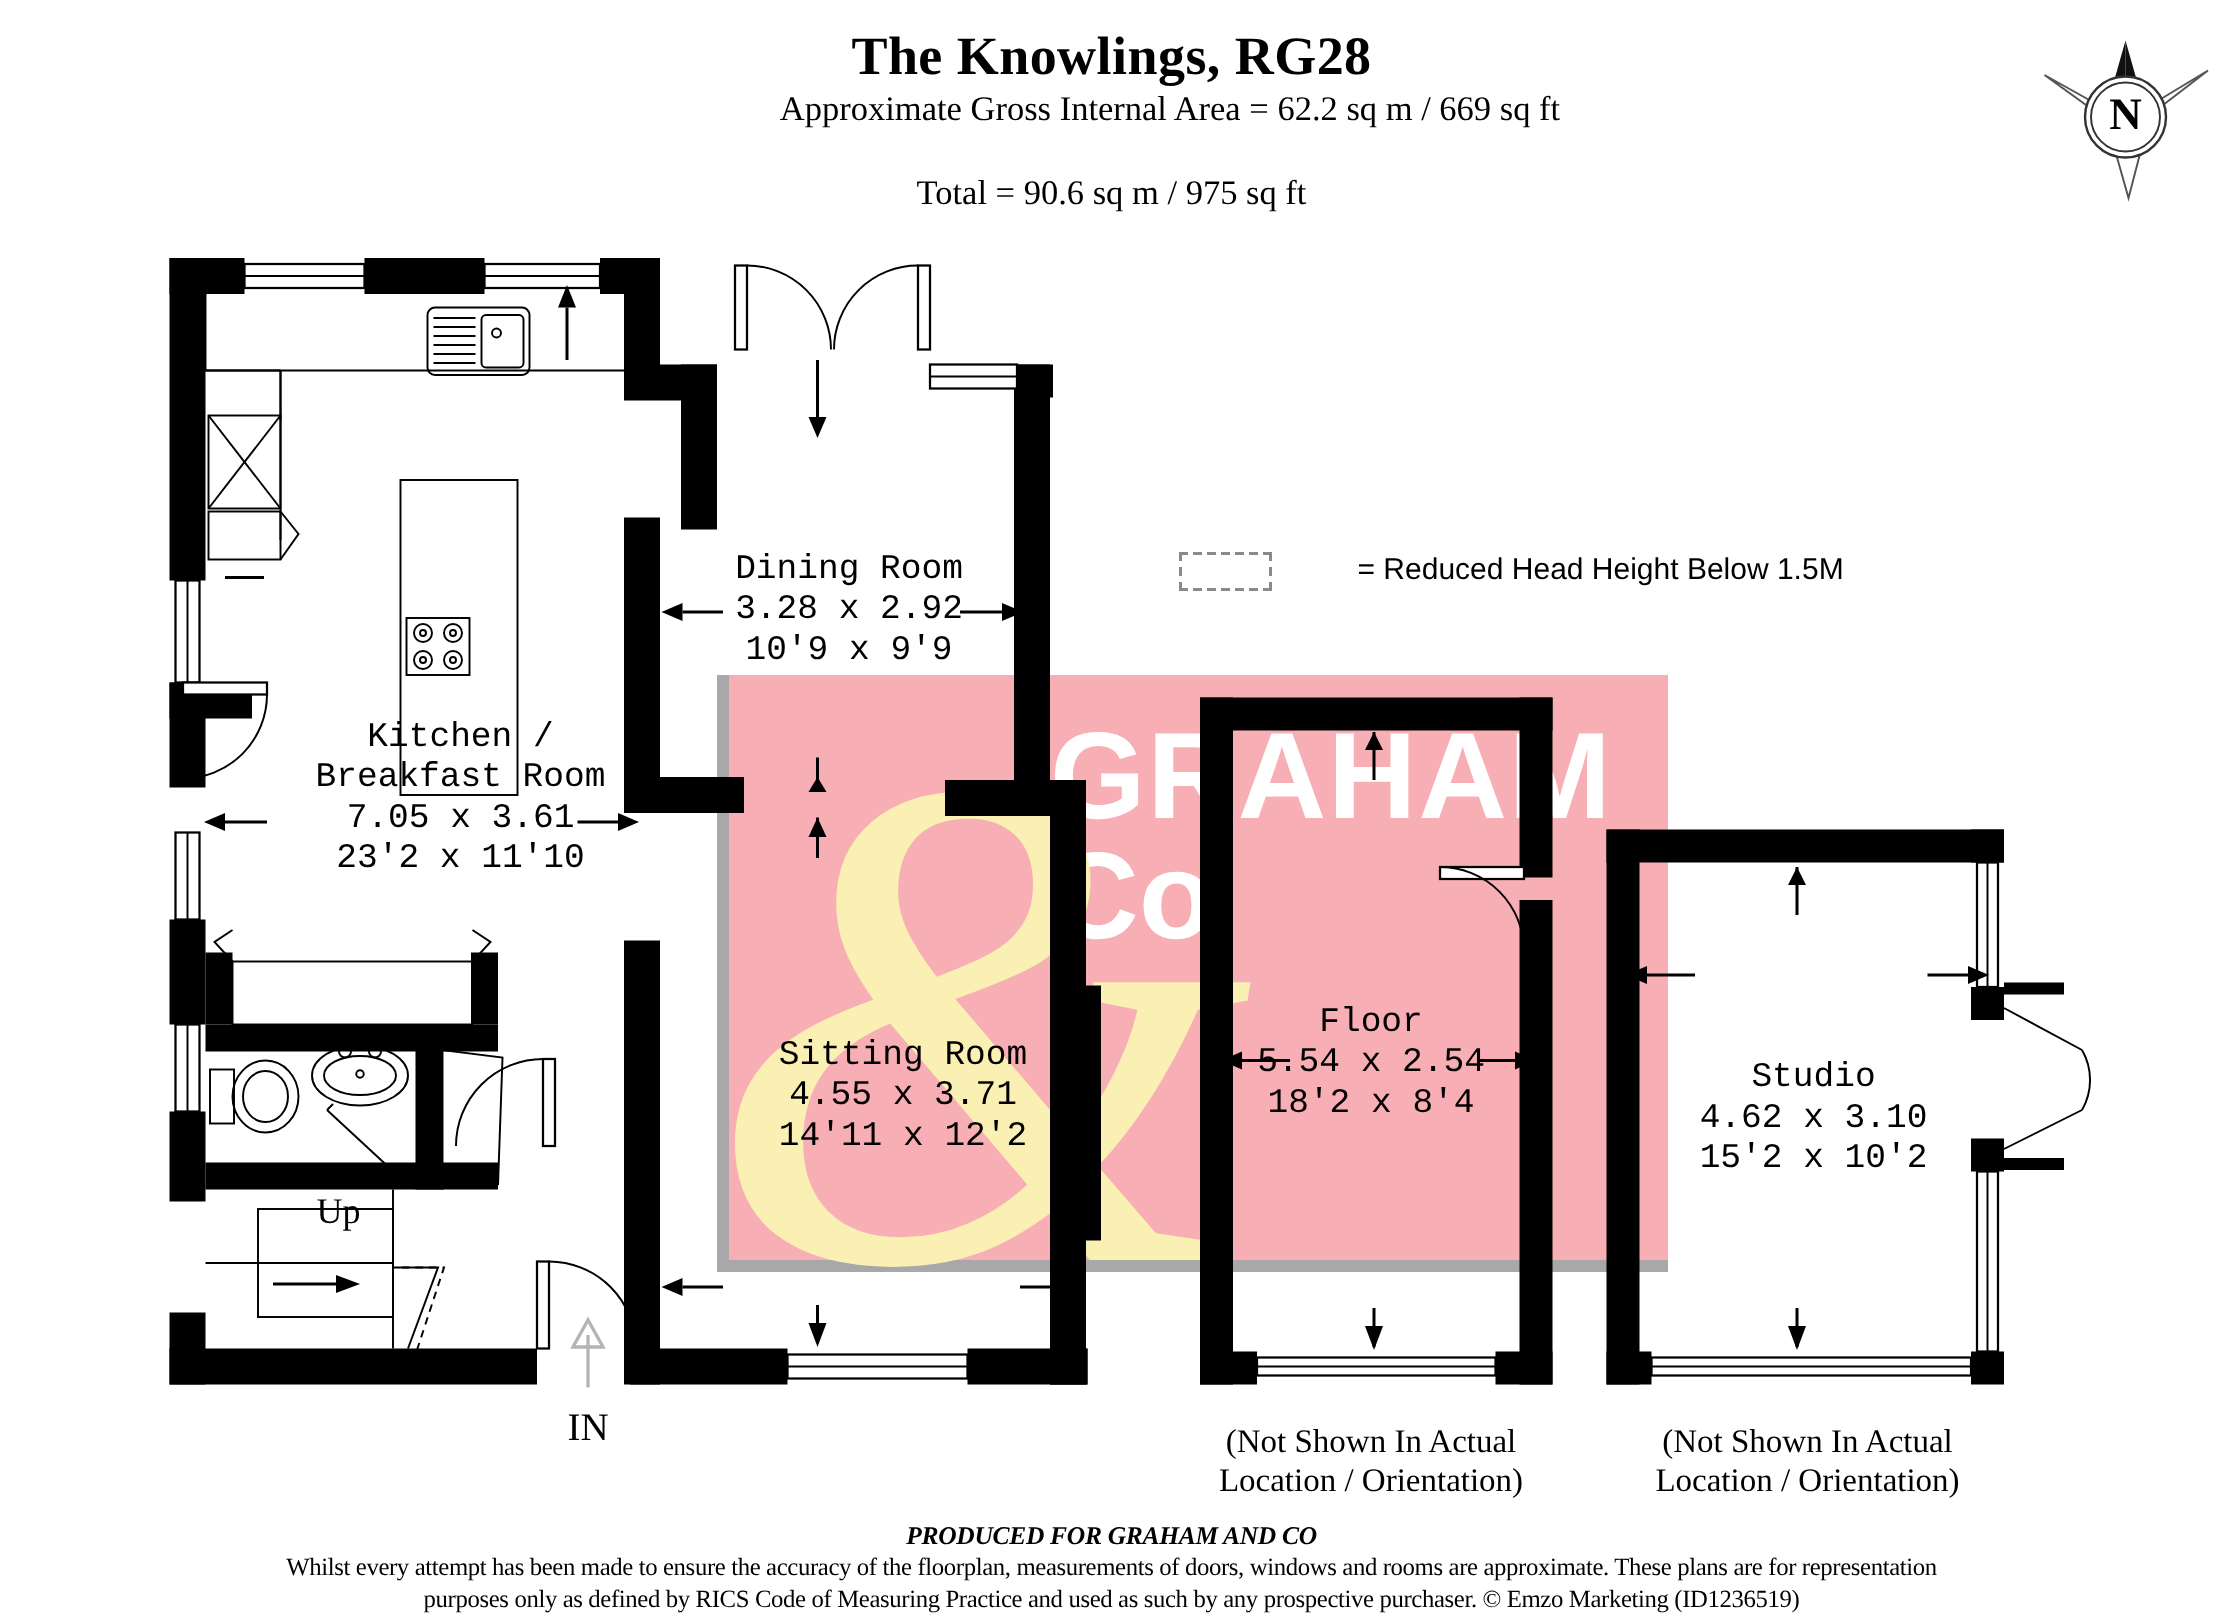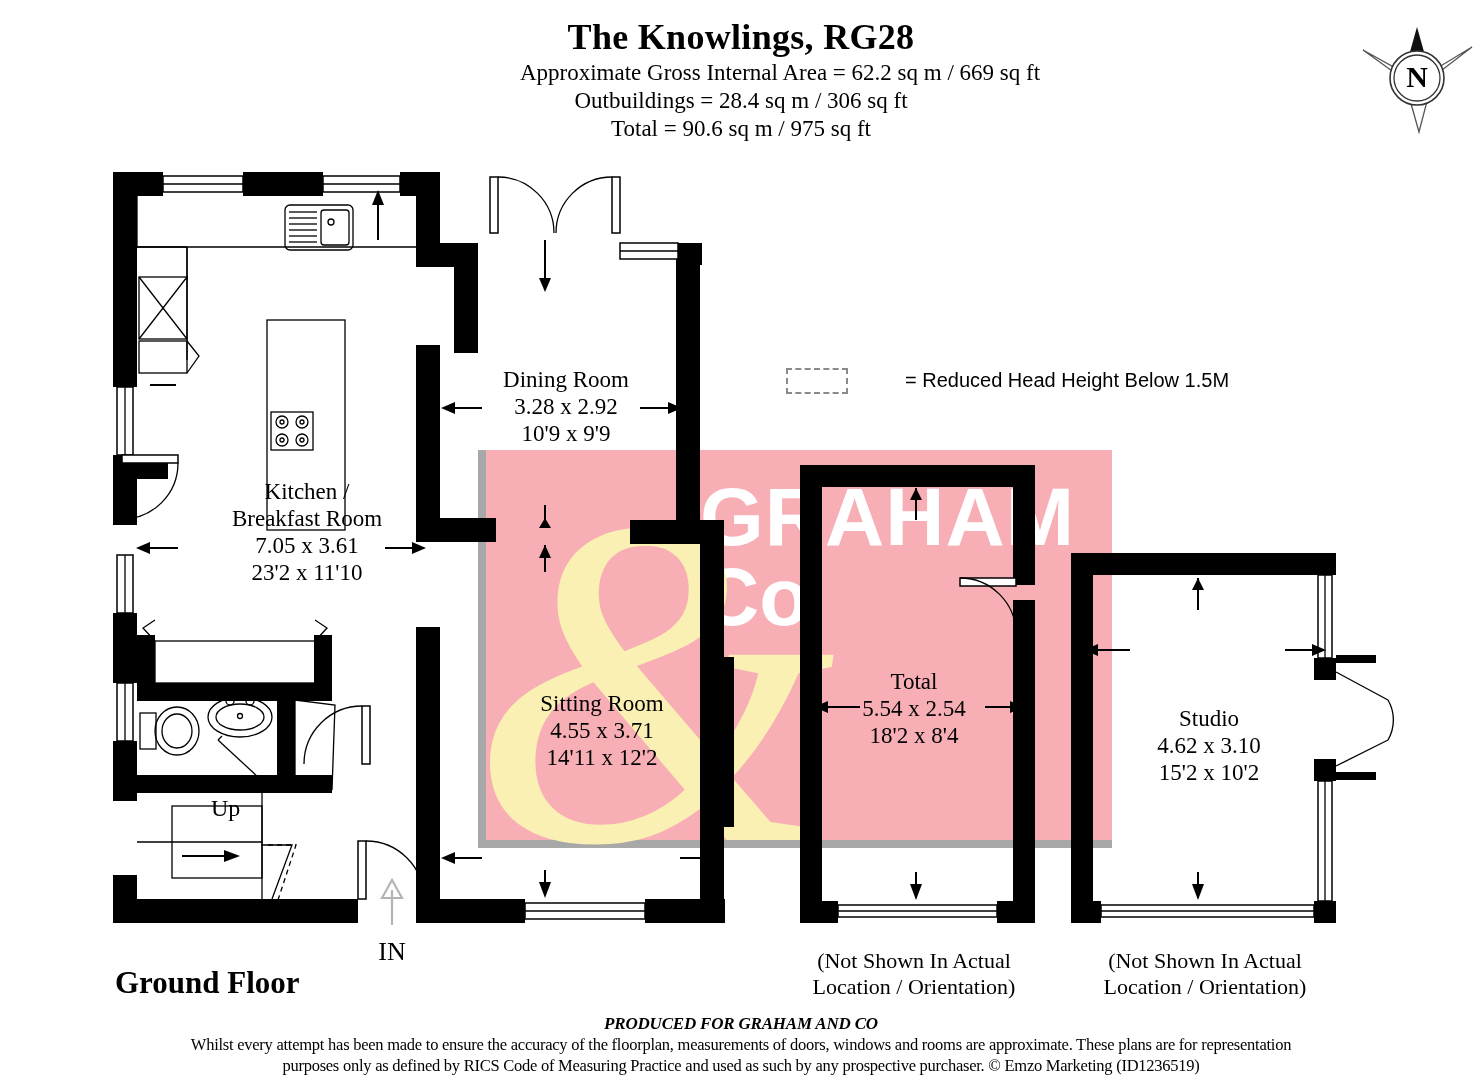--- a/index.html
+++ b/index.html
@@ -15,21 +15,21 @@
   #sub1{top:60px;left:780px;}
   #sub2{top:88px;left:741px;}
   #sub3{top:116px;left:741px;}
 
   #legend-label{left:861px;top:369px;font-size:20px;
        font-family:"Liberation Sans","DejaVu Sans",sans-serif;margin-left:44px;}
   #legend-box{position:absolute;left:786px;top:368px;width:62px;height:26px;
        border:2px dashed #8a8a8a;background:#fff;box-sizing:border-box;}
 
   .roomlbl{font-size:23px;line-height:27px;text-align:center;}
-  .roomlbl span{display:block;}
+  .roomlbl span{display:block;font-family:Liberation Mono, monospace;}
 
   #lbl-kitchen{left:307px;top:478px;}
   #lbl-dining{left:566px;top:366px;}
   #lbl-sitting{left:578px;top:690px;margin-left:24px;}
   #lbl-garage{left:914px;top:668px;}
   #lbl-studio{left:1209px;top:705px;}
 
   .note{font-size:22px;line-height:26px;text-align:center;}
   #note-garage{left:914px;top:948px;}
   #note-studio{left:1205px;top:948px;}
@@ -334,21 +334,20 @@
     <polygon points="1419,132 1406,86 1431,86" fill="none" stroke="#555" stroke-width="1.3"></polygon>
     <circle cx="1417" cy="78" r="27" fill="#fff" stroke="#333" stroke-width="1.6"></circle>
     <circle cx="1417" cy="78" r="23" fill="#fff" stroke="#333" stroke-width="1.3"></circle>
   </g>
 </svg>
 
 <div class="txt ctr" style="left:1417px;top:60px;font-size:30px;font-weight:bold;">N</div>
 
 <div class="txt ctr" id="title">The Knowlings, RG28</div>
 <div class="txt ctr sub" id="sub1">Approximate Gross Internal Area = 62.2 sq m / 669 sq ft</div>
-<div class="txt ctr sub" id="sub2">Outbuildings = 28.4 sq m / 306 sq ft</div>
 <div class="txt ctr sub" id="sub3">Total = 90.6 sq m / 975 sq ft</div>
 
 <div id="legend-box"></div>
 <div class="txt" id="legend-label">= Reduced Head Height Below 1.5M</div>
 
 <div class="txt ctr roomlbl" id="lbl-kitchen">
   <span>Kitchen /</span>
   <span>Breakfast Room</span>
   <span>7.05 x 3.61</span>
   <span>23'2 x 11'10</span>
@@ -360,21 +359,21 @@
   <span>10'9 x 9'9</span>
 </div>
 
 <div class="txt ctr roomlbl" id="lbl-sitting">
   <span>Sitting Room</span>
   <span>4.55 x 3.71</span>
   <span>14'11 x 12'2</span>
 </div>
 
 <div class="txt ctr roomlbl" id="lbl-garage">
-  <span>Total</span>
+  <span>Floor</span>
   <span>5.54 x 2.54</span>
   <span>18'2 x 8'4</span>
 </div>
 
 <div class="txt ctr roomlbl" id="lbl-studio">
   <span>Studio</span>
   <span>4.62 x 3.10</span>
   <span>15'2 x 10'2</span>
 </div>
 
@@ -383,19 +382,18 @@
   <span>Location / Orientation)</span>
 </div>
 
 <div class="txt ctr note" id="note-studio">
   <span>(Not Shown In Actual</span><br>
   <span>Location / Orientation)</span>
 </div>
 
 <div class="txt" id="lbl-up">Up</div>
 <div class="txt" id="lbl-in">IN</div>
-<div class="txt" id="floor-title">Ground Floor</div>
 
 <div class="txt ctr" id="f1">PRODUCED FOR GRAHAM AND CO</div>
 <div class="txt ctr fine" id="f2">Whilst every attempt has been made to ensure the accuracy of the floorplan, measurements of doors, windows and rooms are approximate. These plans are for representation</div>
 <div class="txt ctr fine" id="f3">purposes only as defined by RICS Code of Measuring Practice and used as such by any prospective purchaser. © Emzo Marketing (ID1236519)</div>
 
 </div>
 
 </body></html>

